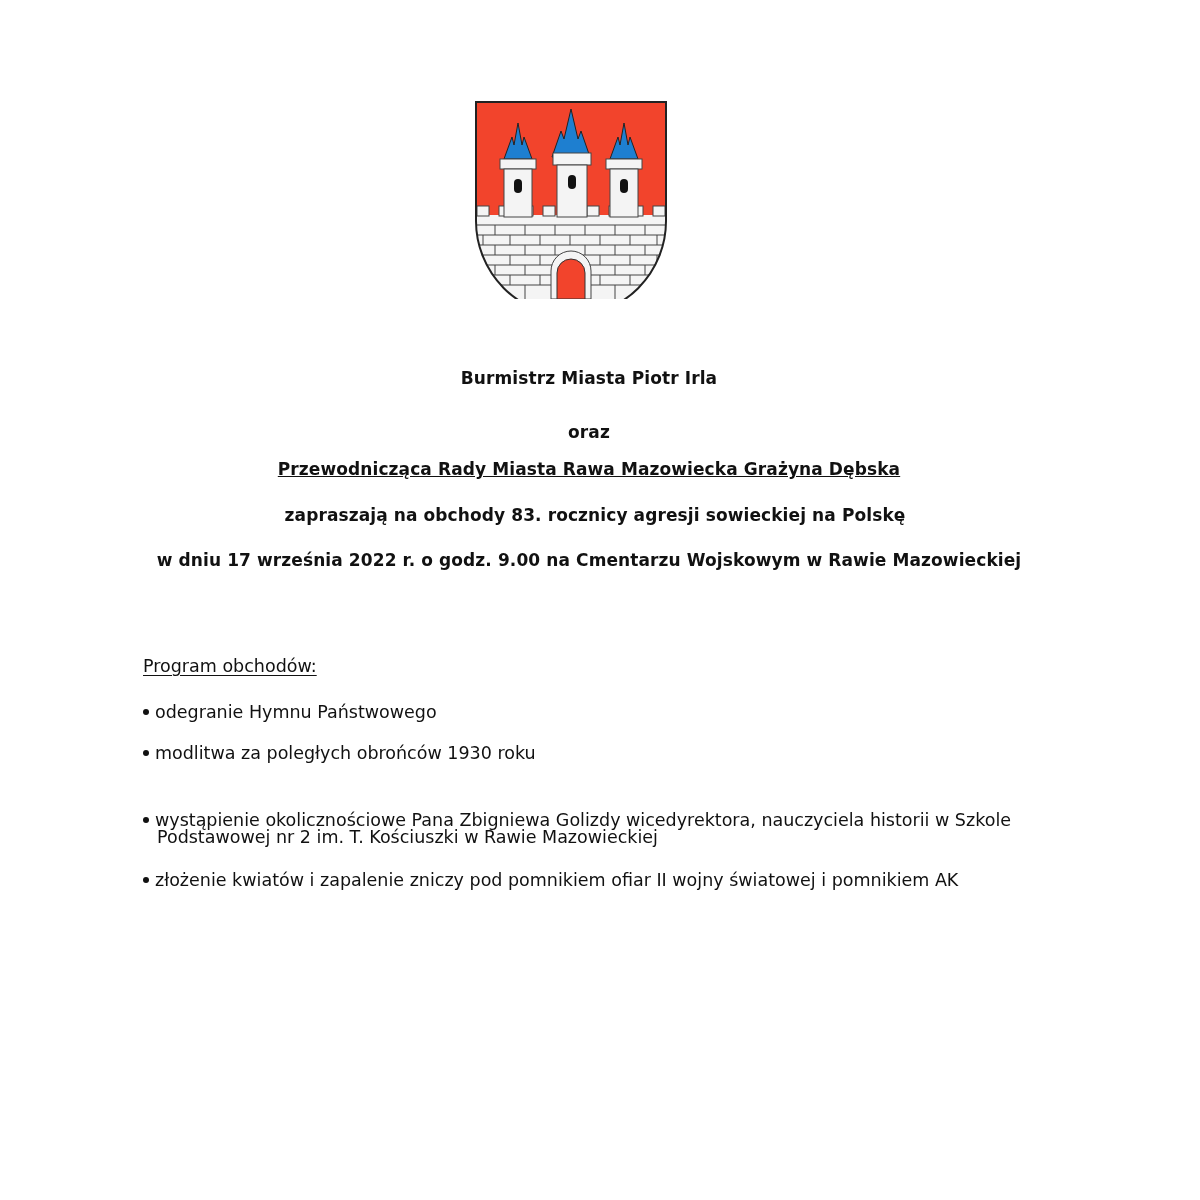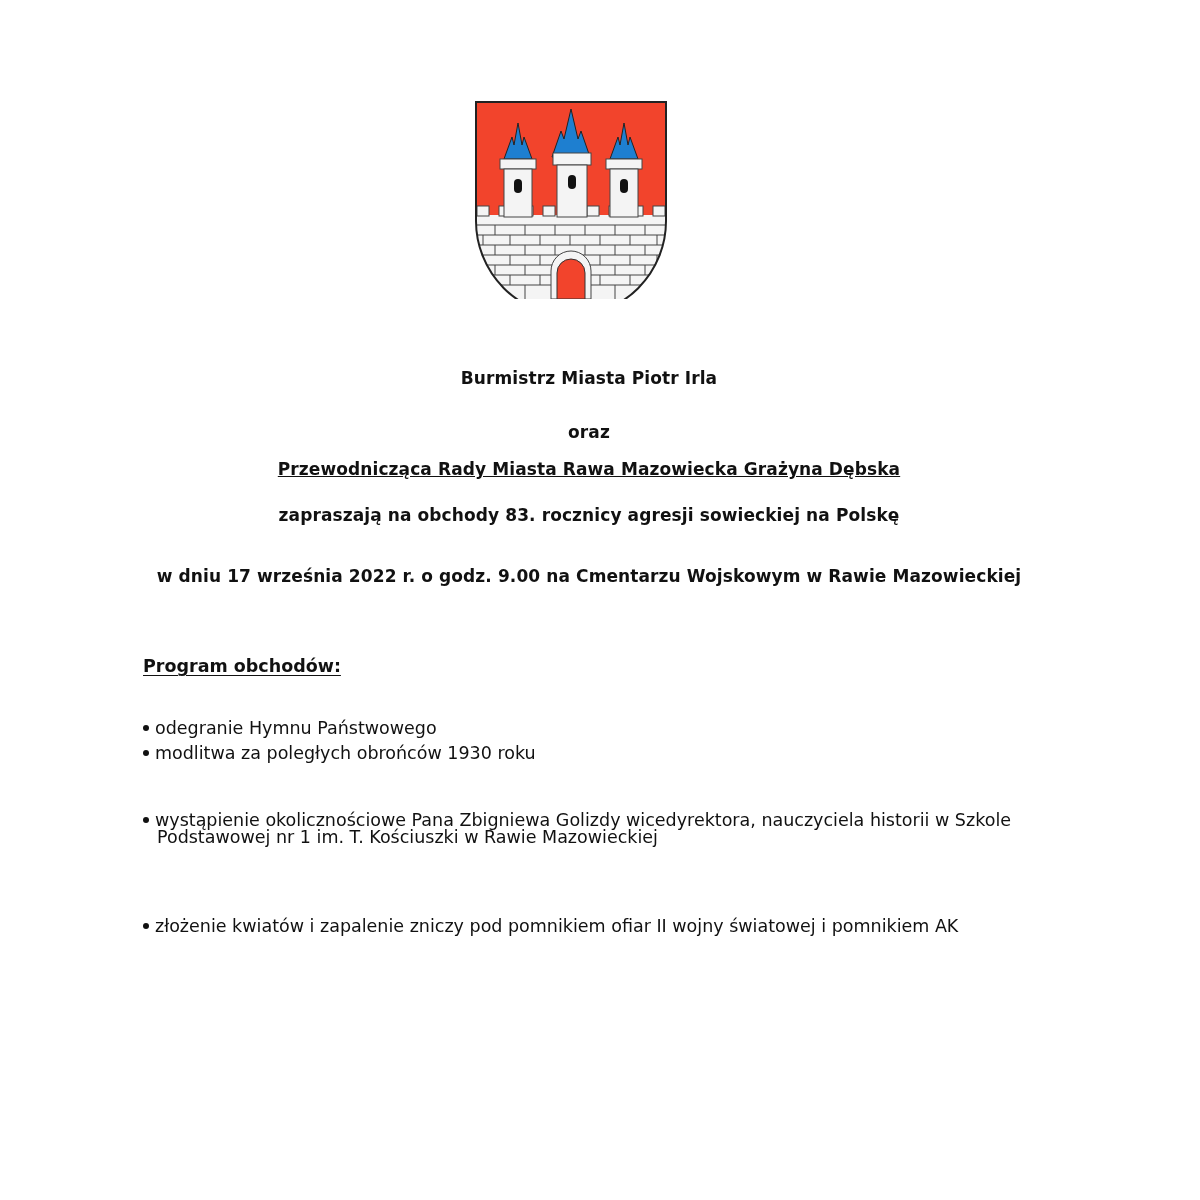--- a/index.html
+++ b/index.html
@@ -1,21 +1,21 @@
 <!DOCTYPE html>
 <html><head>
 <meta charset="utf-8">
 <style>
   html, body { margin: 0; padding: 0; background: #ffffff; }
   body { width: 1200px; height: 1200px; position: relative; overflow: hidden;
          font-family: "DejaVu Sans", "Liberation Sans", sans-serif; color: #111; }
   .crest { position: absolute; left: 475px; top: 101px; width: 192px; height: 198px; }
   .center-line { position: absolute; left: 0; width: 1178px; text-align: center;
                  font-weight: bold; font-size: 17px; letter-spacing: 0.1px; }
-  .program-title { position: absolute; left: 143px; top: 656px; font-size: 17.5px; font-weight: bold;
+  .program-title { position: absolute; left: 143px; top: 656px; font-size: 17.5px; font-weight: normal;
                    text-decoration: underline; text-underline-offset: 3px; }
   .item { position: absolute; left: 143px; font-size: 17.5px; white-space: nowrap; }
   .bullet { display: inline-block; width: 6px; height: 6px; background: #111; border-radius: 50%;
             margin-right: 6px; vertical-align: middle; position: relative; top: -1px; }
   .indent { padding-left: 14px; }
 </style>
 </head>
 <body>
 
 <div class="crest">
@@ -80,30 +80,30 @@
         <rect x="145" y="78" width="8" height="14" rx="4" fill="#111"></rect>
       </g>
     </g>
     <path d="M1 1 H191 V120 A95 95 0 0 1 1 120 Z" fill="none" stroke="#222" stroke-width="2"></path>
   </svg>
 </div>
 
 <div class="center-line" style="top:368px;">Burmistrz Miasta Piotr Irla</div>
 <div class="center-line" style="top:422px;">oraz</div>
 <div class="center-line" style="top:459px;text-decoration:underline;">Przewodnicząca Rady Miasta Rawa Mazowiecka Grażyna Dębska</div>
-<div class="center-line" style="top:505px;">zapraszają na obchody 83. rocznicy agresji sowieckiej na Polskę</div>
-<div class="center-line" style="top:566px;">w dniu 17 września 2022 r. o godz. 9.00 na Cmentarzu Wojskowym w Rawie Mazowieckiej</div>
+<div class="center-line" style="top:505px;padding-left:6px;">zapraszają na obchody 83. rocznicy agresji sowieckiej na Polskę</div>
+<div class="center-line" style="top:550px;">w dniu 17 września 2022 r. o godz. 9.00 na Cmentarzu Wojskowym w Rawie Mazowieckiej</div>
 
 <div class="program-title">Program obchodów:</div>
 
-<div class="item" style="top:702px;margin-top:16px;">
+<div class="item" style="top:702px;">
   <span class="bullet"></span><span>odegranie Hymnu Państwowego</span>
 </div>
 <div class="item" style="top:743px;">
   <span class="bullet"></span><span>modlitwa za poległych obrońców 1930 roku</span>
 </div>
 <div class="item" style="top:810px;">
   <span class="bullet"></span><span>wystąpienie okolicznościowe Pana Zbigniewa Golizdy wicedyrektora, nauczyciela historii w Szkole</span>
 </div>
-<div class="item indent" style="top:827px;">Podstawowej nr 1 im. T. Kościuszki w Rawie Mazowieckiej</div>
-<div class="item" style="top:916px;text-align:right;">
+<div class="item indent" style="top:827px;">Podstawowej nr 2 im. T. Kościuszki w Rawie Mazowieckiej</div>
+<div class="item" style="top:870px;text-align:right;">
   <span class="bullet"></span><span>złożenie kwiatów i zapalenie zniczy pod pomnikiem ofiar II wojny światowej i pomnikiem AK</span>
 </div>
 
 </body></html>

